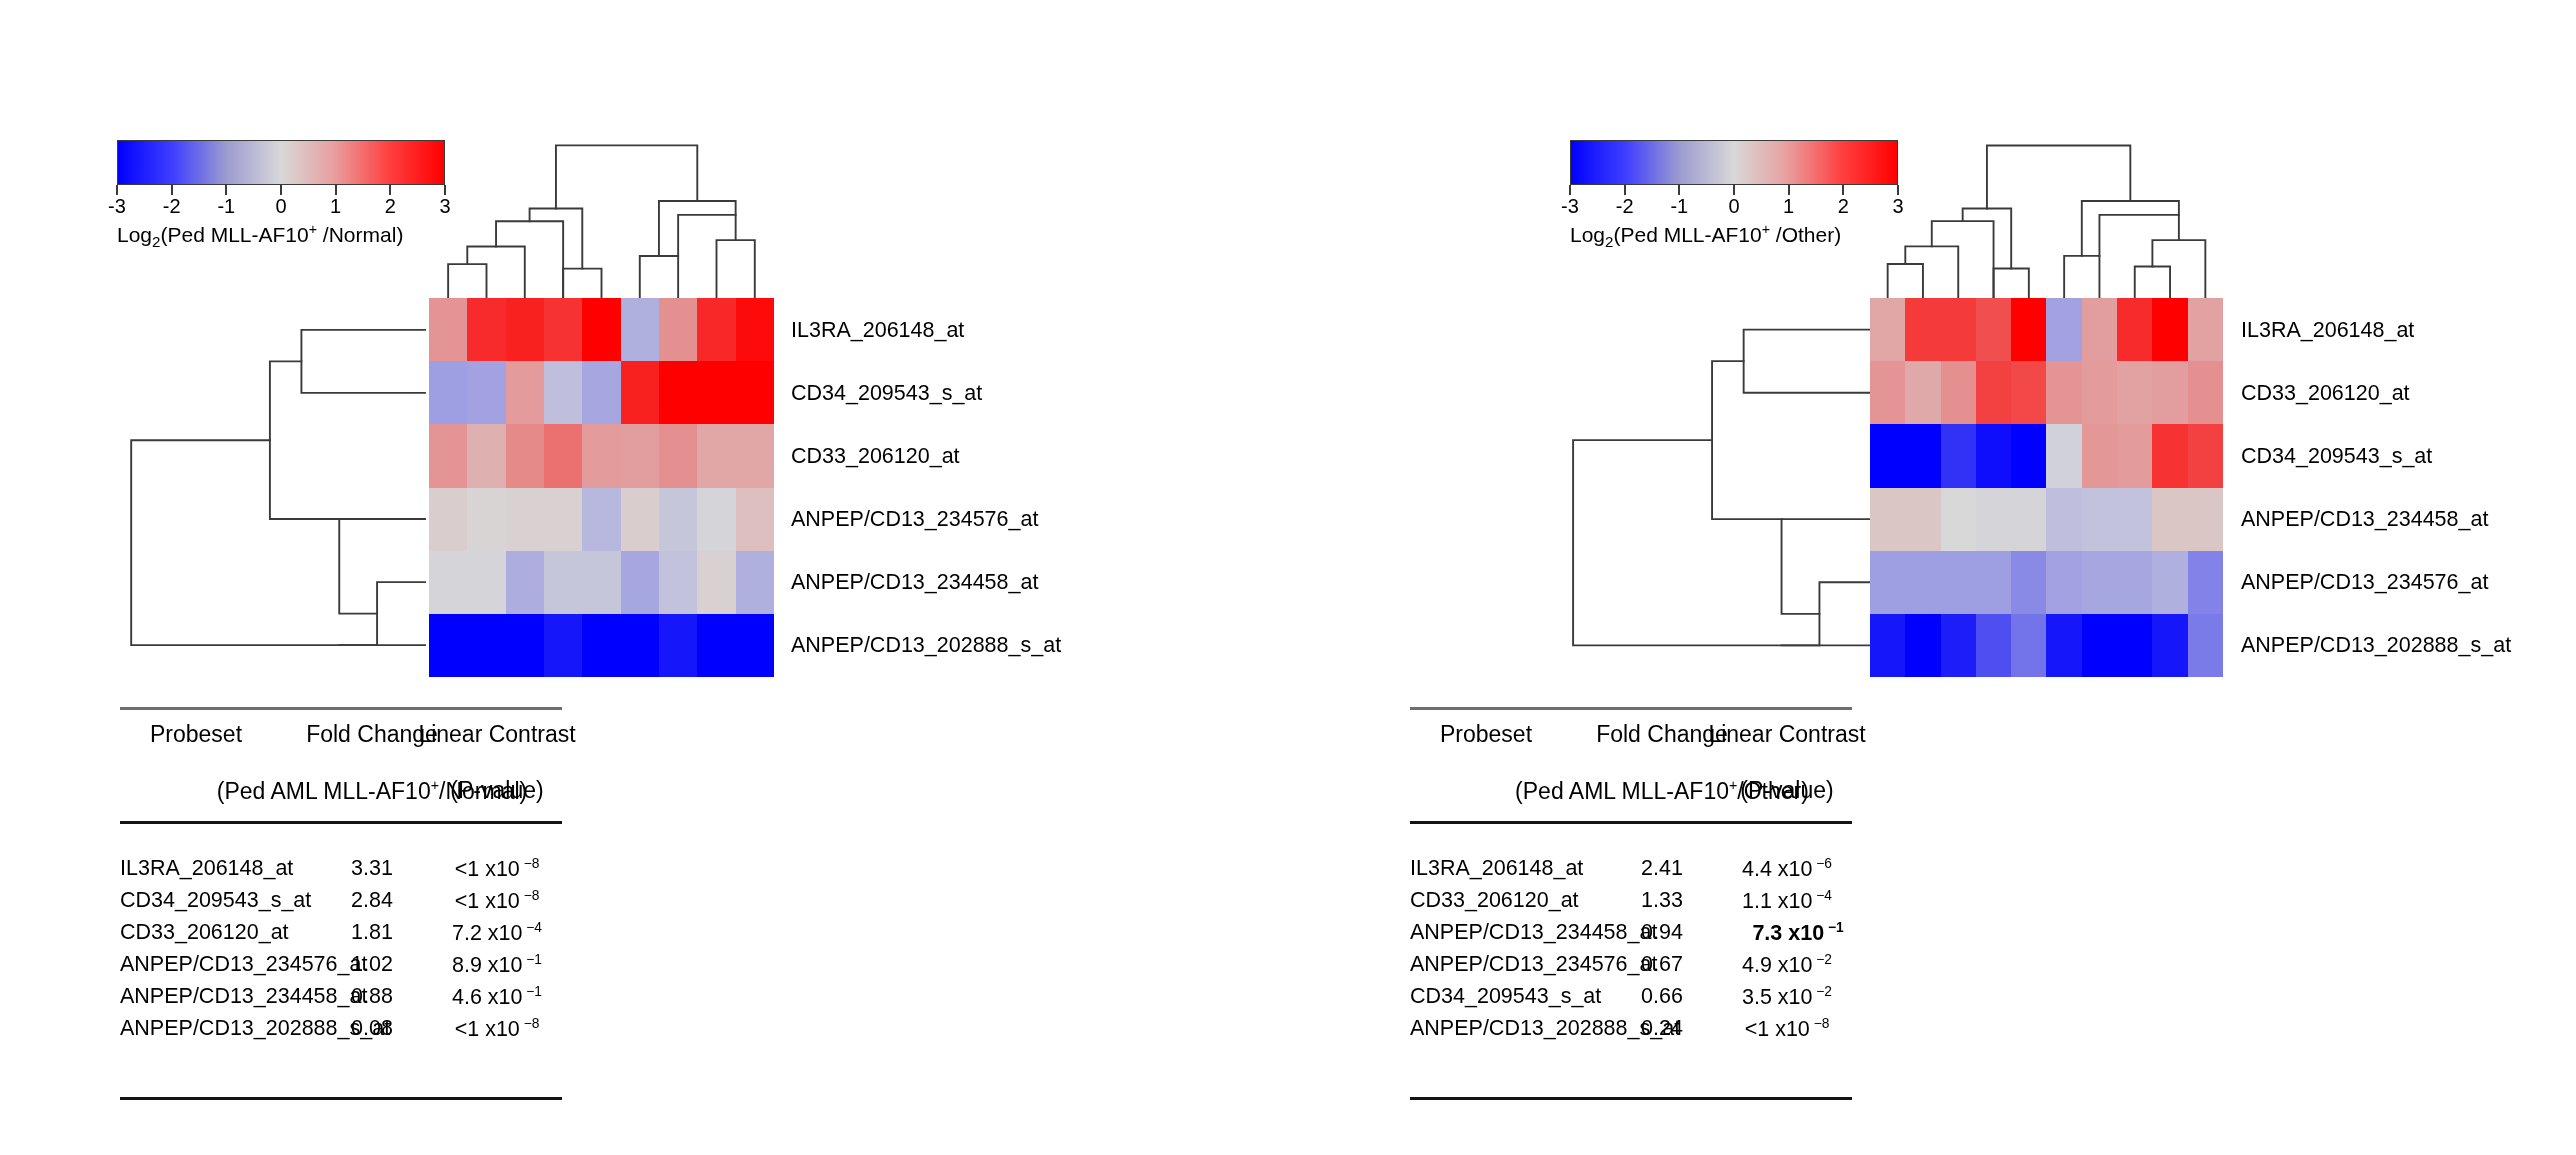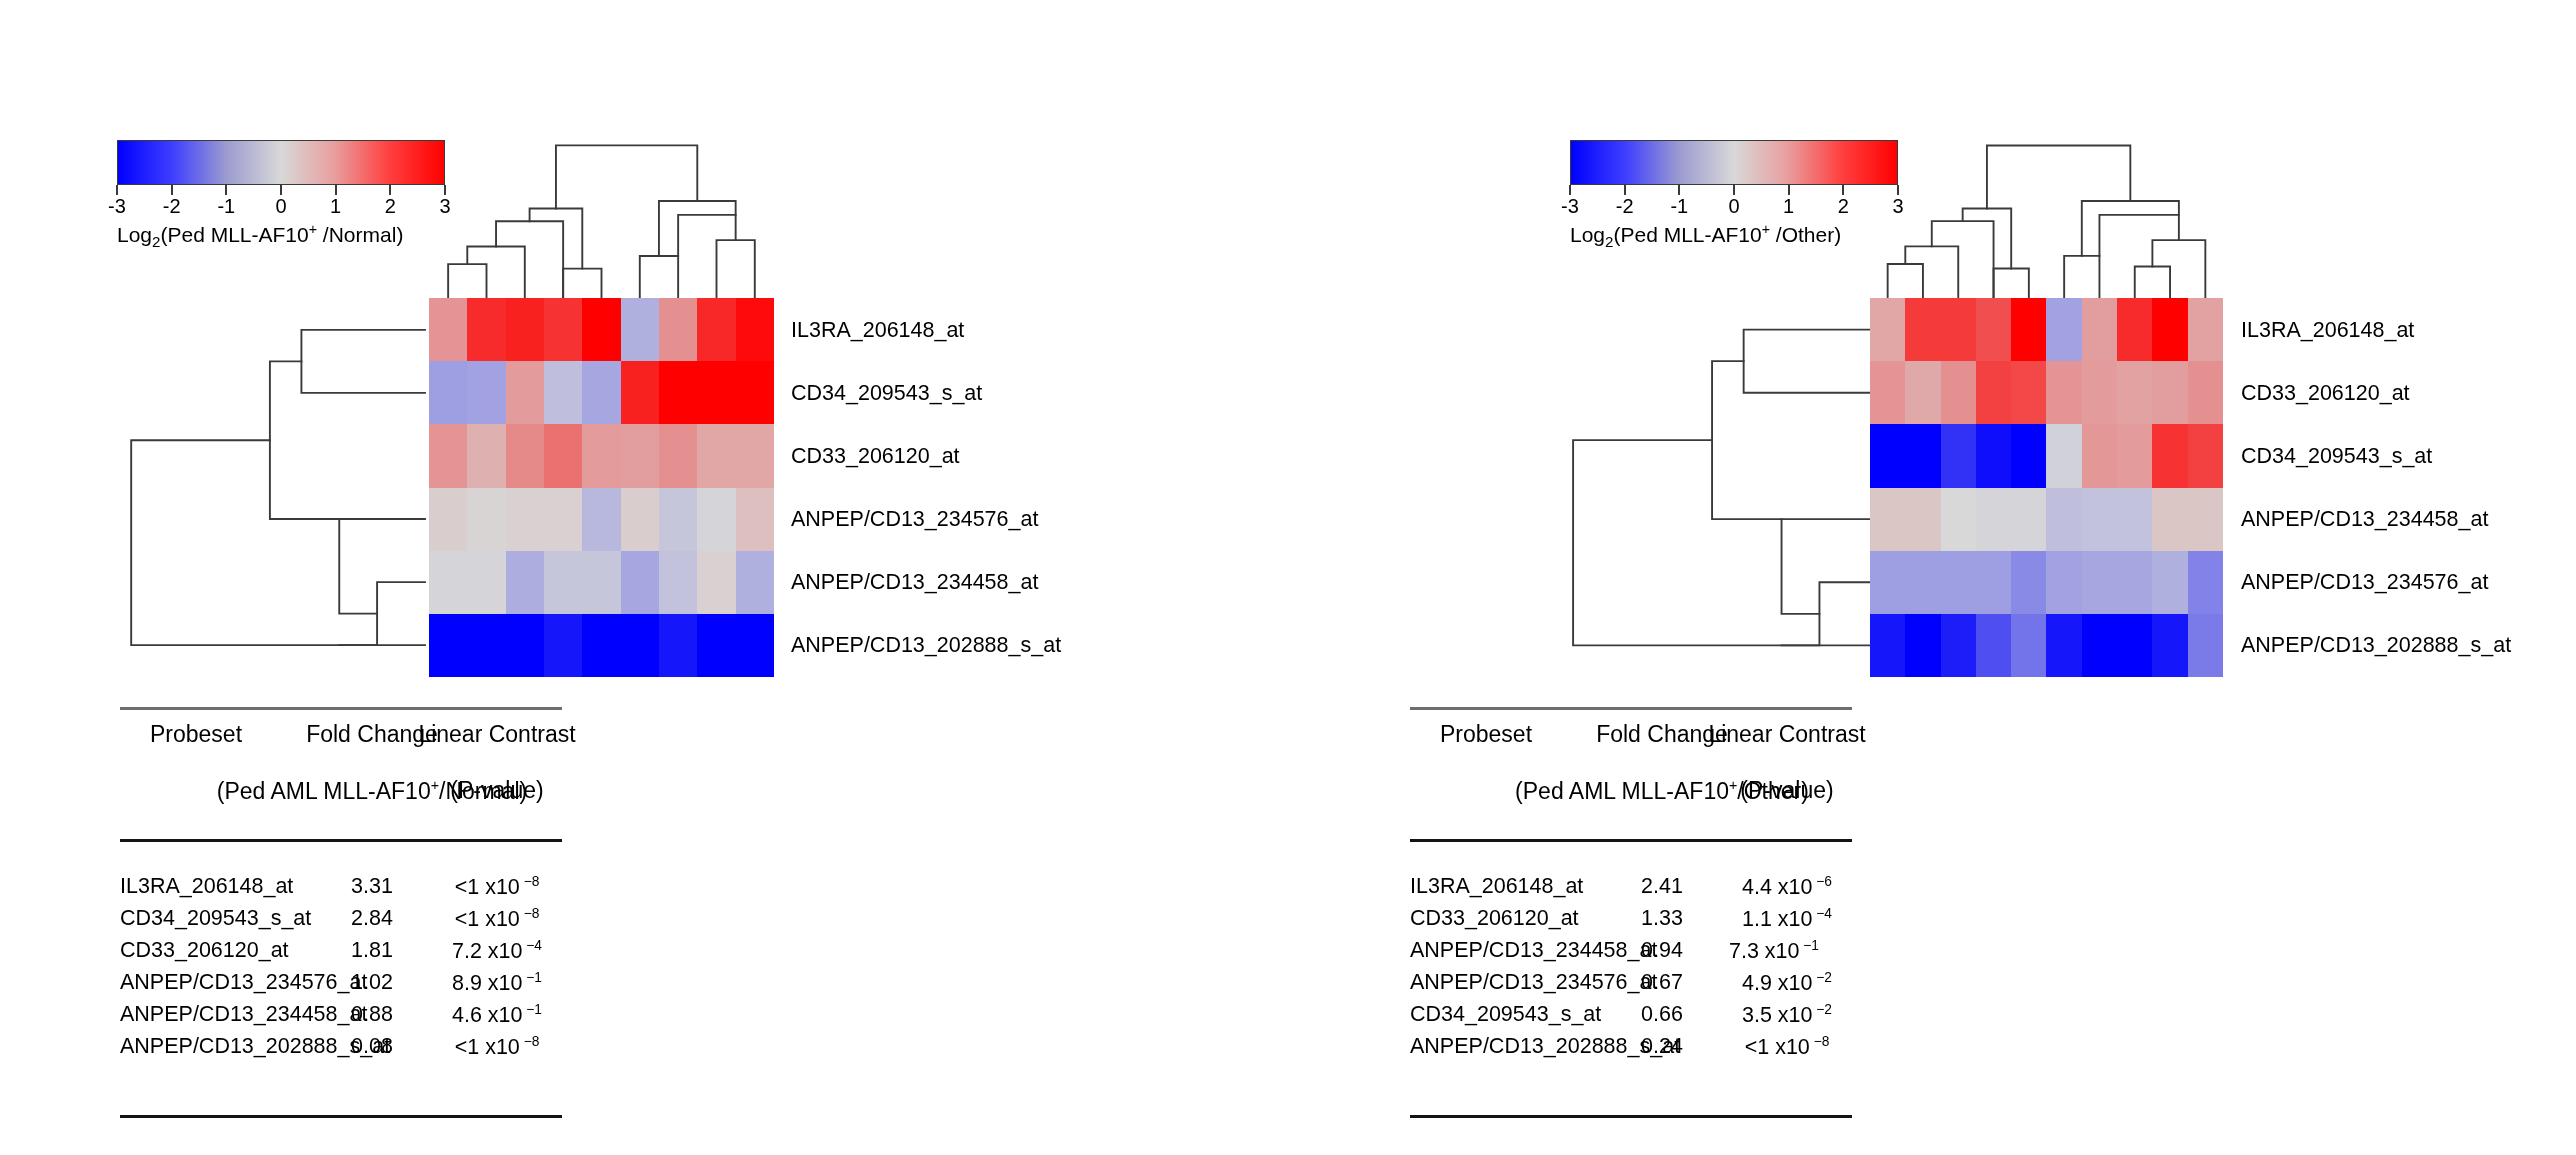--- a/index.html
+++ b/index.html
@@ -86,21 +86,21 @@
     white-space: nowrap;
     transform: translateY(-50%);
   }
 
   
   .table-wrap { position: absolute; }
   .rule-top    { width: 100%; height: 2.5px; background: #6e6e6e; }
   .rule-mid    { width: 100%; height: 3.2px; background: #141414; }
   .rule-bottom { width: 100%; height: 3.2px; background: #141414; }
 
-  .thead { position: relative; height: 129px; }
+  .thead { position: relative; height: 111px; }
   .th {
     position: absolute;
     font-size: 23px;
     color: #000;
     white-space: nowrap;
     transform: translateX(-50%);
   }
   .th.l1 { top: 11.4px; }
   .th.l2 { top: 67px; }
   .th .sup { font-size: 0.62em; vertical-align: super; }
@@ -442,21 +442,21 @@
             <div class="td pval" style="left: 377px;"><span>4.4  </span><span>x10</span><span class="sup"> −6</span></div>
           </div>
           <div class="trow">
             <div class="td probe">CD33_206120_at</div>
             <div class="td fold" style="left: 252px;">1.33</div>
             <div class="td pval" style="left: 377px;"><span>1.1  </span><span>x10</span><span class="sup"> −4</span></div>
           </div>
           <div class="trow">
             <div class="td probe">ANPEP/CD13_234458_at</div>
             <div class="td fold" style="left: 252px;">0.94</div>
-            <div class="td pval" style="left: 364px;"><span>7.3  </span><span>x10</span><span class="sup"> −1</span></div>
+            <div class="td pval" style="left: 388px; font-weight: bold;"><span>7.3  </span><span>x10</span><span class="sup"> −1</span></div>
           </div>
           <div class="trow">
             <div class="td probe">ANPEP/CD13_234576_at</div>
             <div class="td fold" style="left: 252px;">0.67</div>
             <div class="td pval" style="left: 377px;"><span>4.9  </span><span>x10</span><span class="sup"> −2</span></div>
           </div>
           <div class="trow">
             <div class="td probe">CD34_209543_s_at</div>
             <div class="td fold" style="left: 252px;">0.66</div>
             <div class="td pval" style="left: 377px;"><span>3.5  </span><span>x10</span><span class="sup"> −2</span></div>

